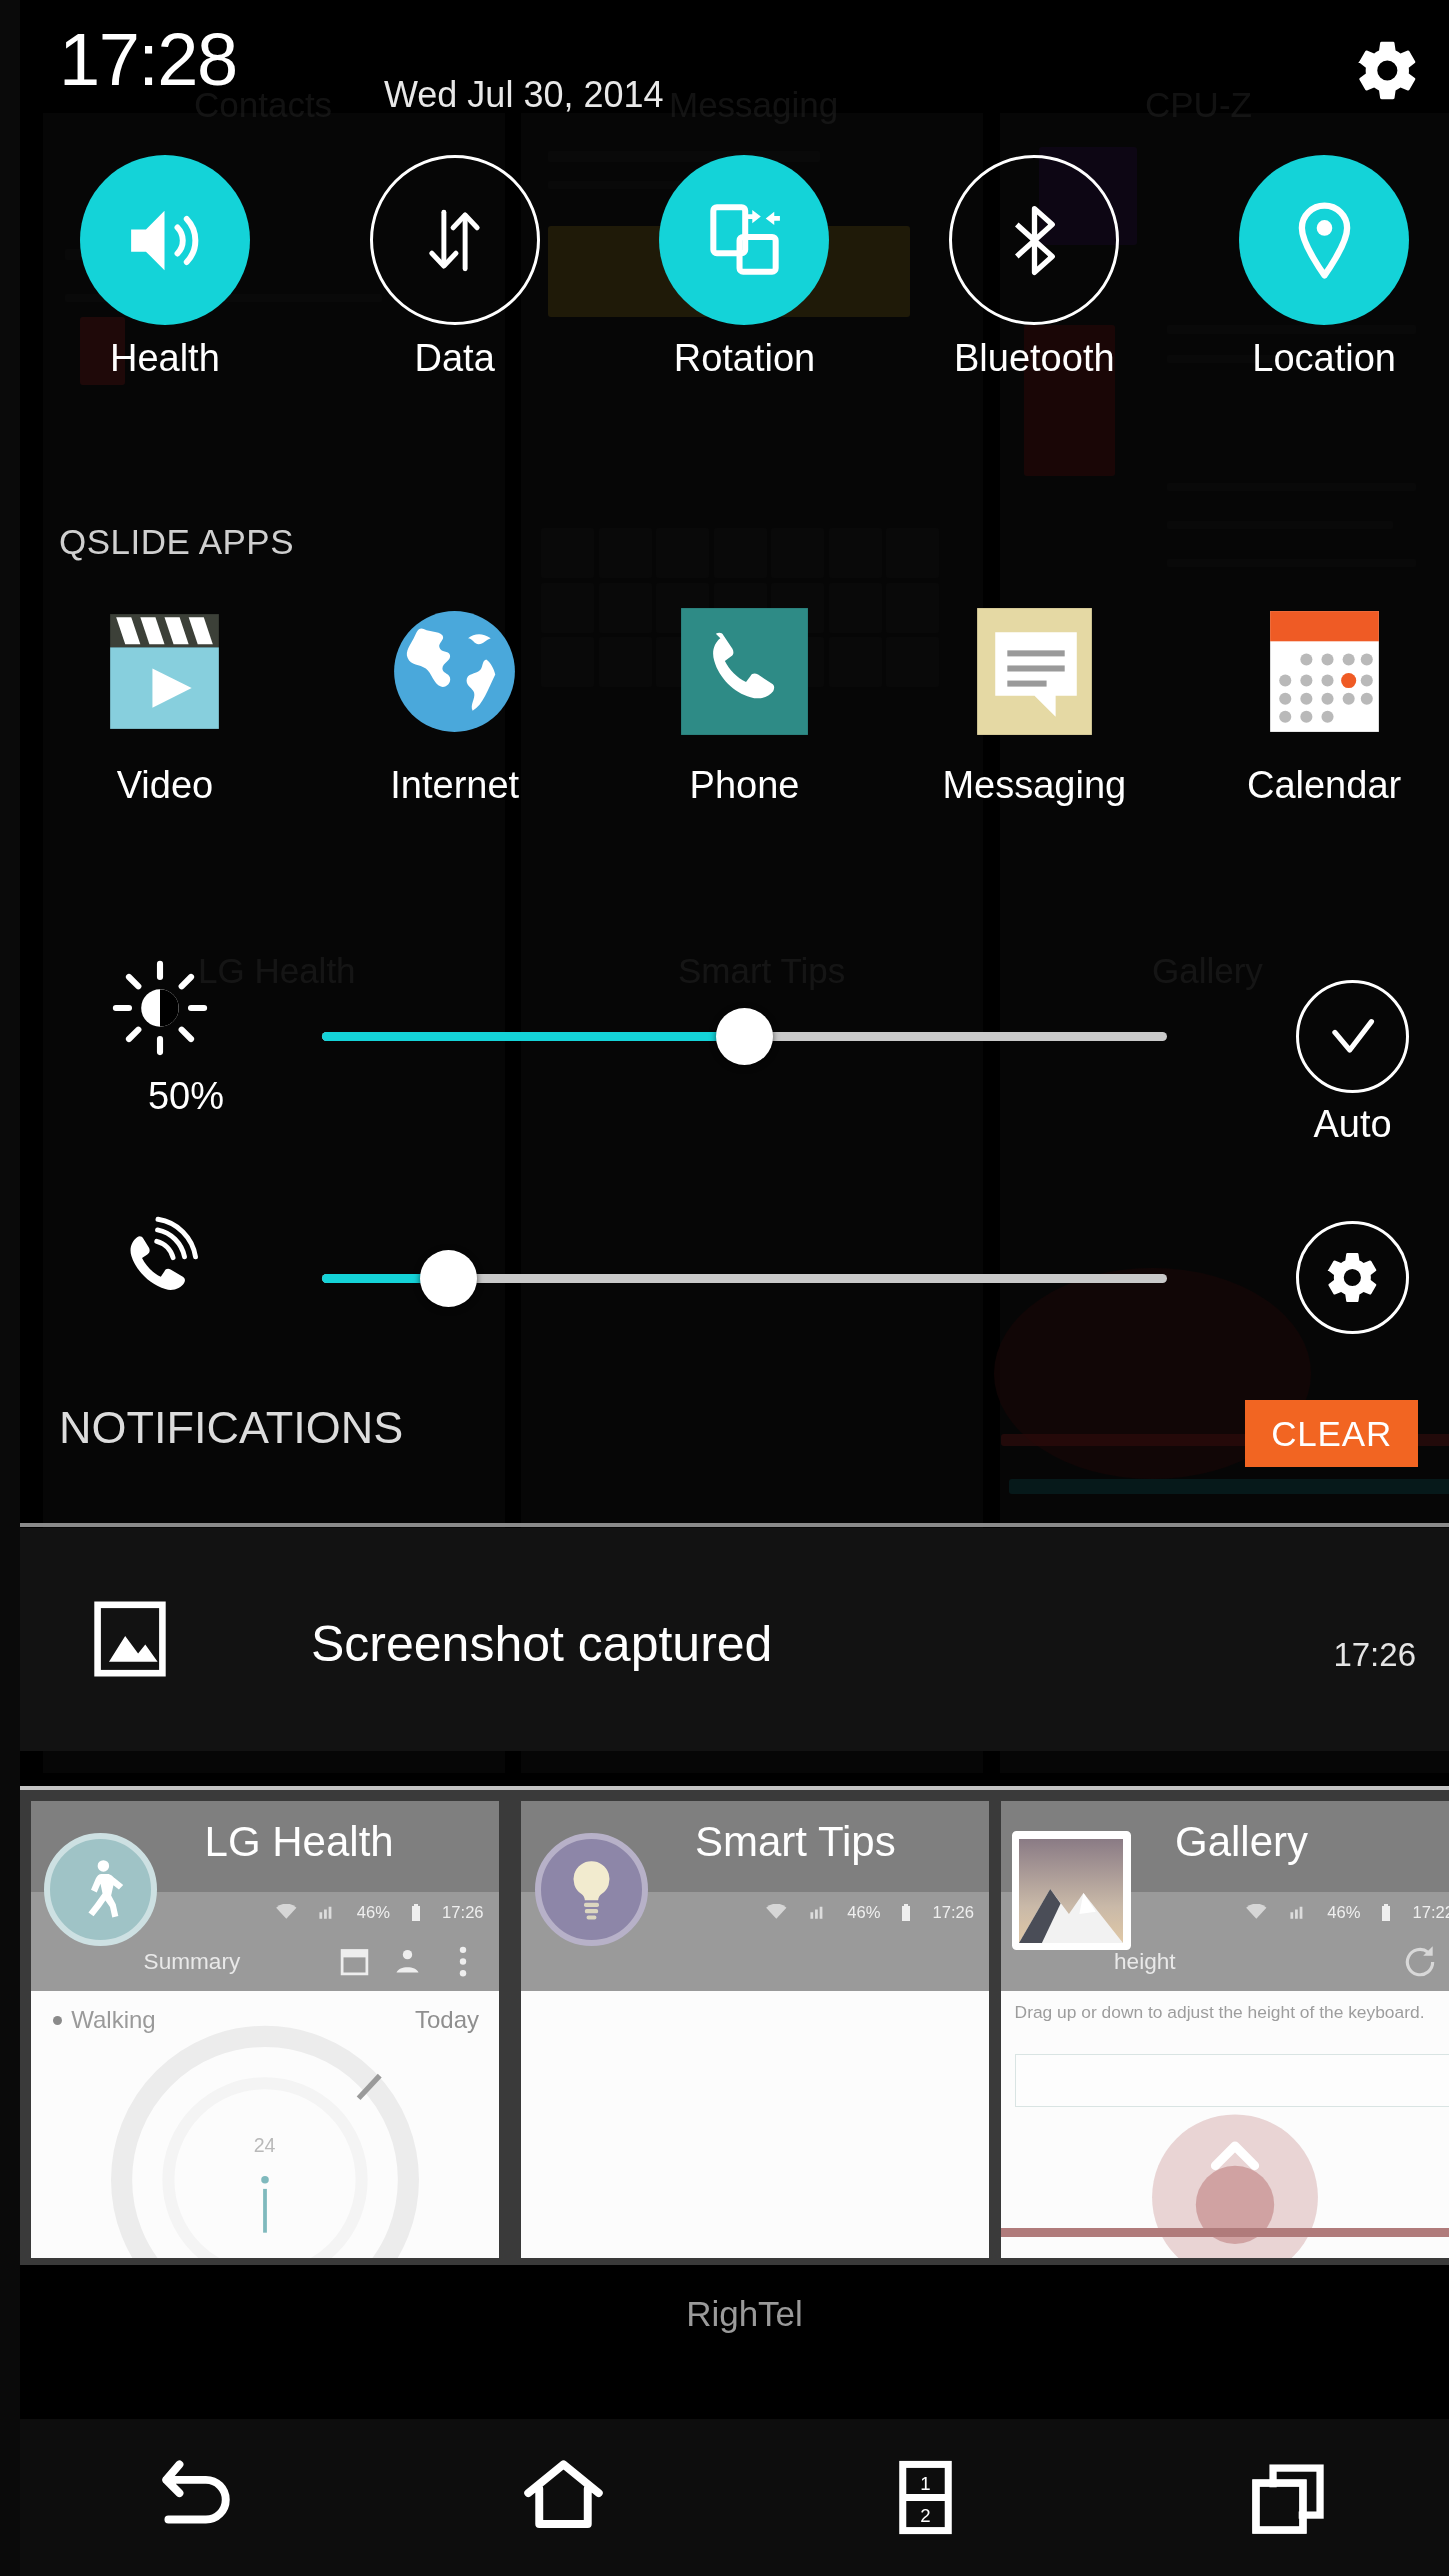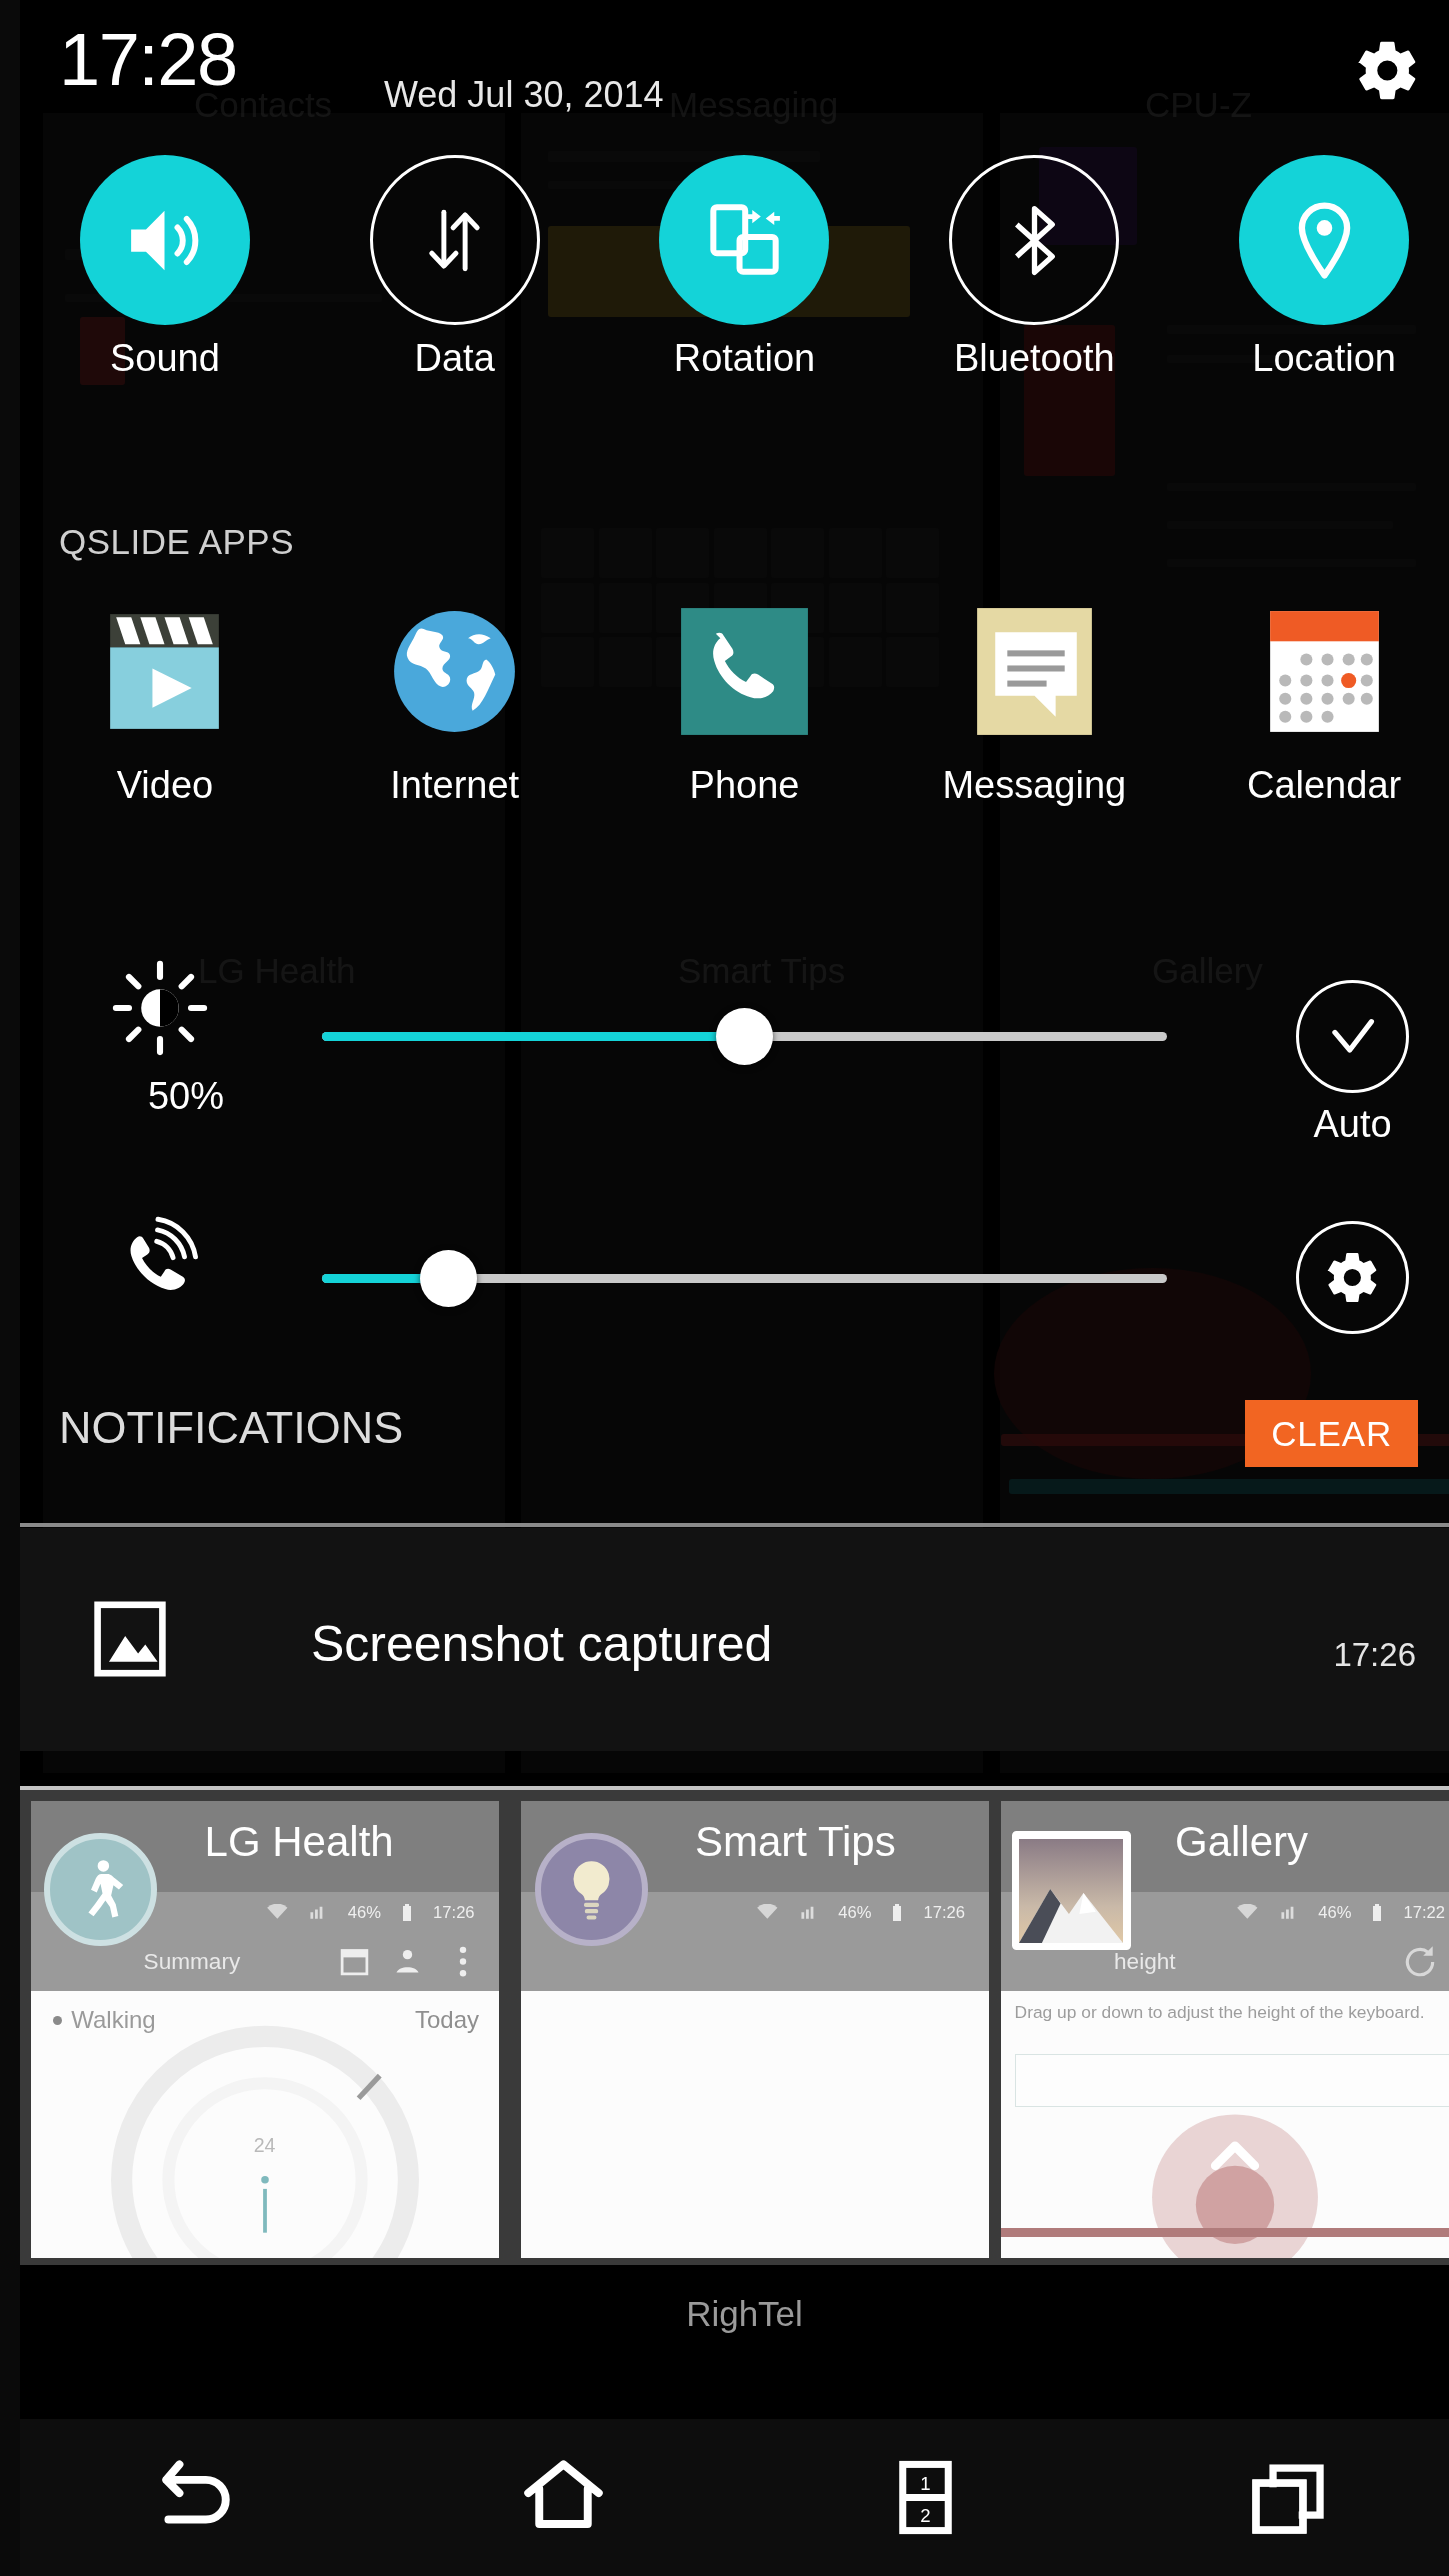--- a/index.html
+++ b/index.html
@@ -174,21 +174,21 @@
   }
   .card-badge {
     position: absolute; left: 13.6px; top: 32px;
     width: 113px; height: 113px; border-radius: 50%;
     display: flex; align-items: center; justify-content: center;
     z-index: 5;
   }
   .card-statusbar {
     position: absolute; top: 91px; left: 0; width: 100%; height: 41px;
     background: #9a9a9a; display: flex; align-items: center;
-    justify-content: flex-end; padding-right: 24px; gap: 20px; text-align: right;
+    justify-content: flex-end; padding-right: 15px; gap: 20px; text-align: right;
   }
   .card-subbar {
     position: absolute; top: 131px; left: 0; width: 100%; height: 59px;
     background: #9a9a9a; display: flex; align-items: center;
   }
   .card-body {
     position: absolute; top: 190px; left: 0; width: 100%; bottom: 0;
     background: #fcfcfc; overflow: hidden;
   }
   .mini-stat { font-size: 16.6px; color: #efefef; white-space: nowrap; }
@@ -306,21 +306,21 @@
 
   <div class="toggles">
 
     <div class="toggle on">
       <div class="circ">
         <svg viewBox="0 0 24 24" width="89" height="89">
           <path fill="#fff" d="M3 9v6h4l5 5V4L7 9H3z"></path>
           <path fill="none" stroke="#fff" stroke-width="1.6" stroke-linecap="round" d="M15.5 8.5a5 5 0 0 1 0 7M18 6.2a8.4 8.4 0 0 1 0 11.6"></path>
         </svg>
       </div>
-      <div class="tlabel">Sound</div>
+      <div class="tlabel">Health</div>
     </div>
 
     <div class="toggle off">
       <div class="circ">
         <svg viewBox="0 0 24 24" width="85" height="85">
           <g fill="none" stroke="#fff" stroke-width="1.4" stroke-linecap="round" stroke-linejoin="round">
             <path d="M9 4v15"></path>
               <path d="M5.6 15.6 9 19.2l3.4-3.6"></path>
             <path d="M15 20V5"></path>
               <path d="M11.6 8.4 15 4.8l3.4 3.6"></path>

